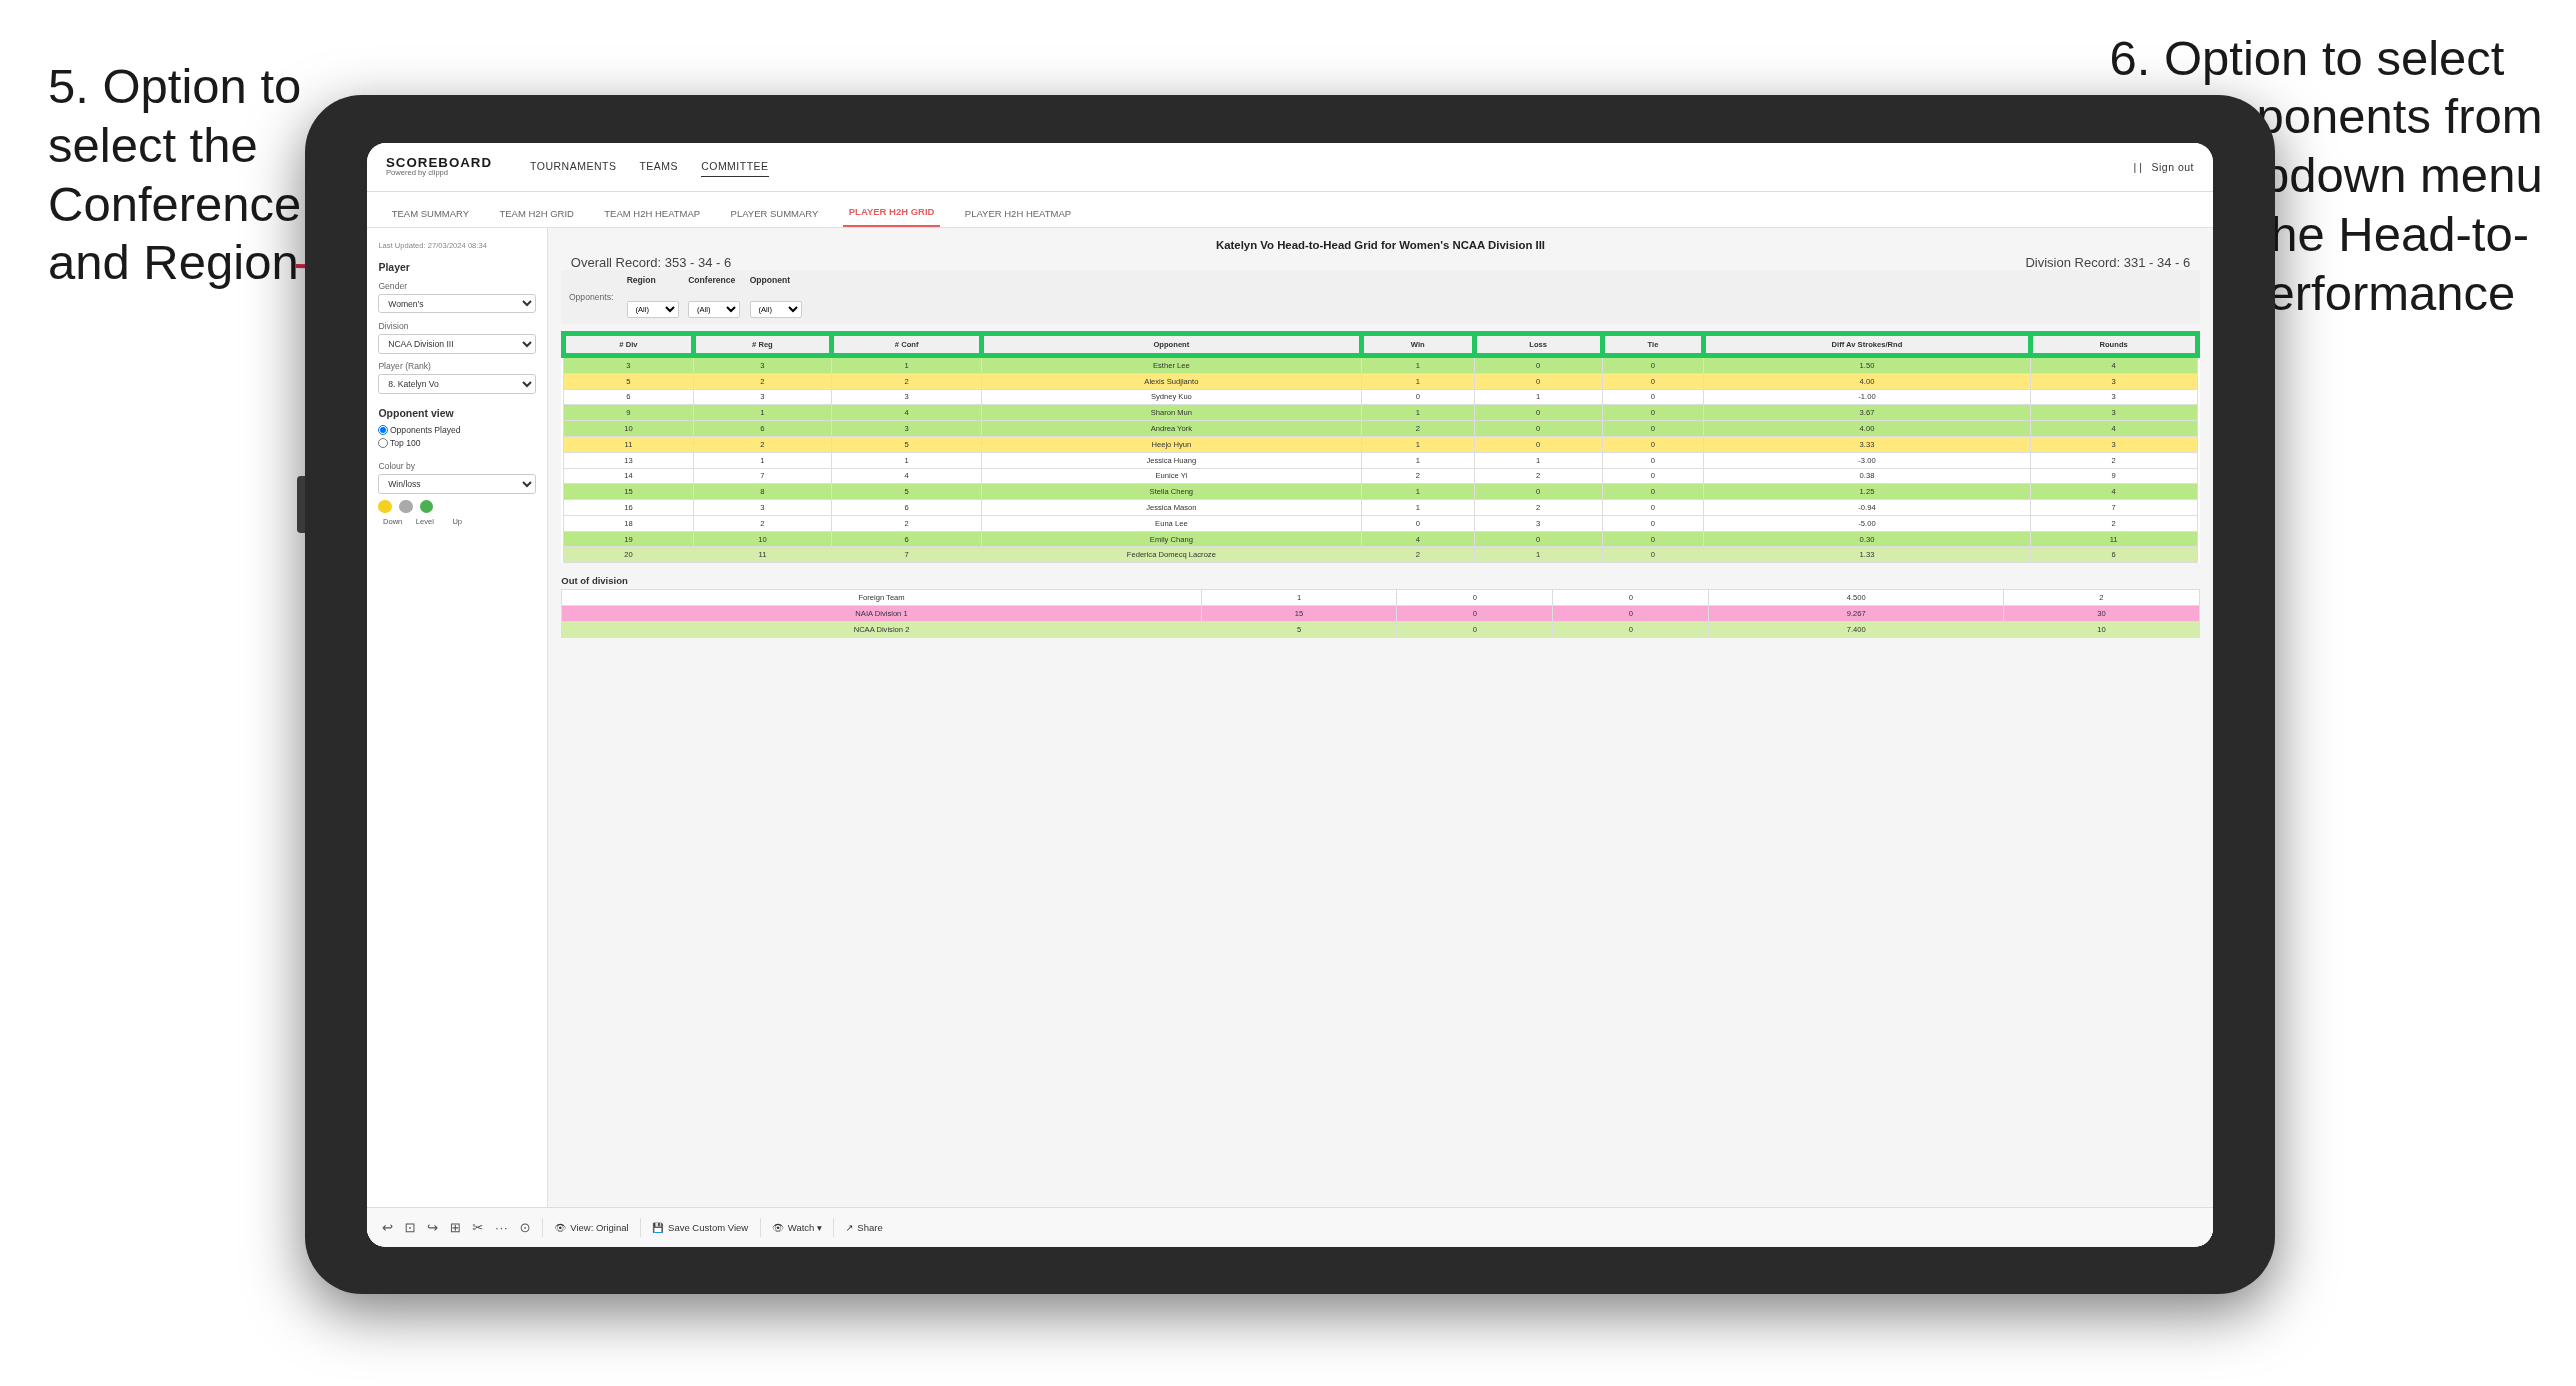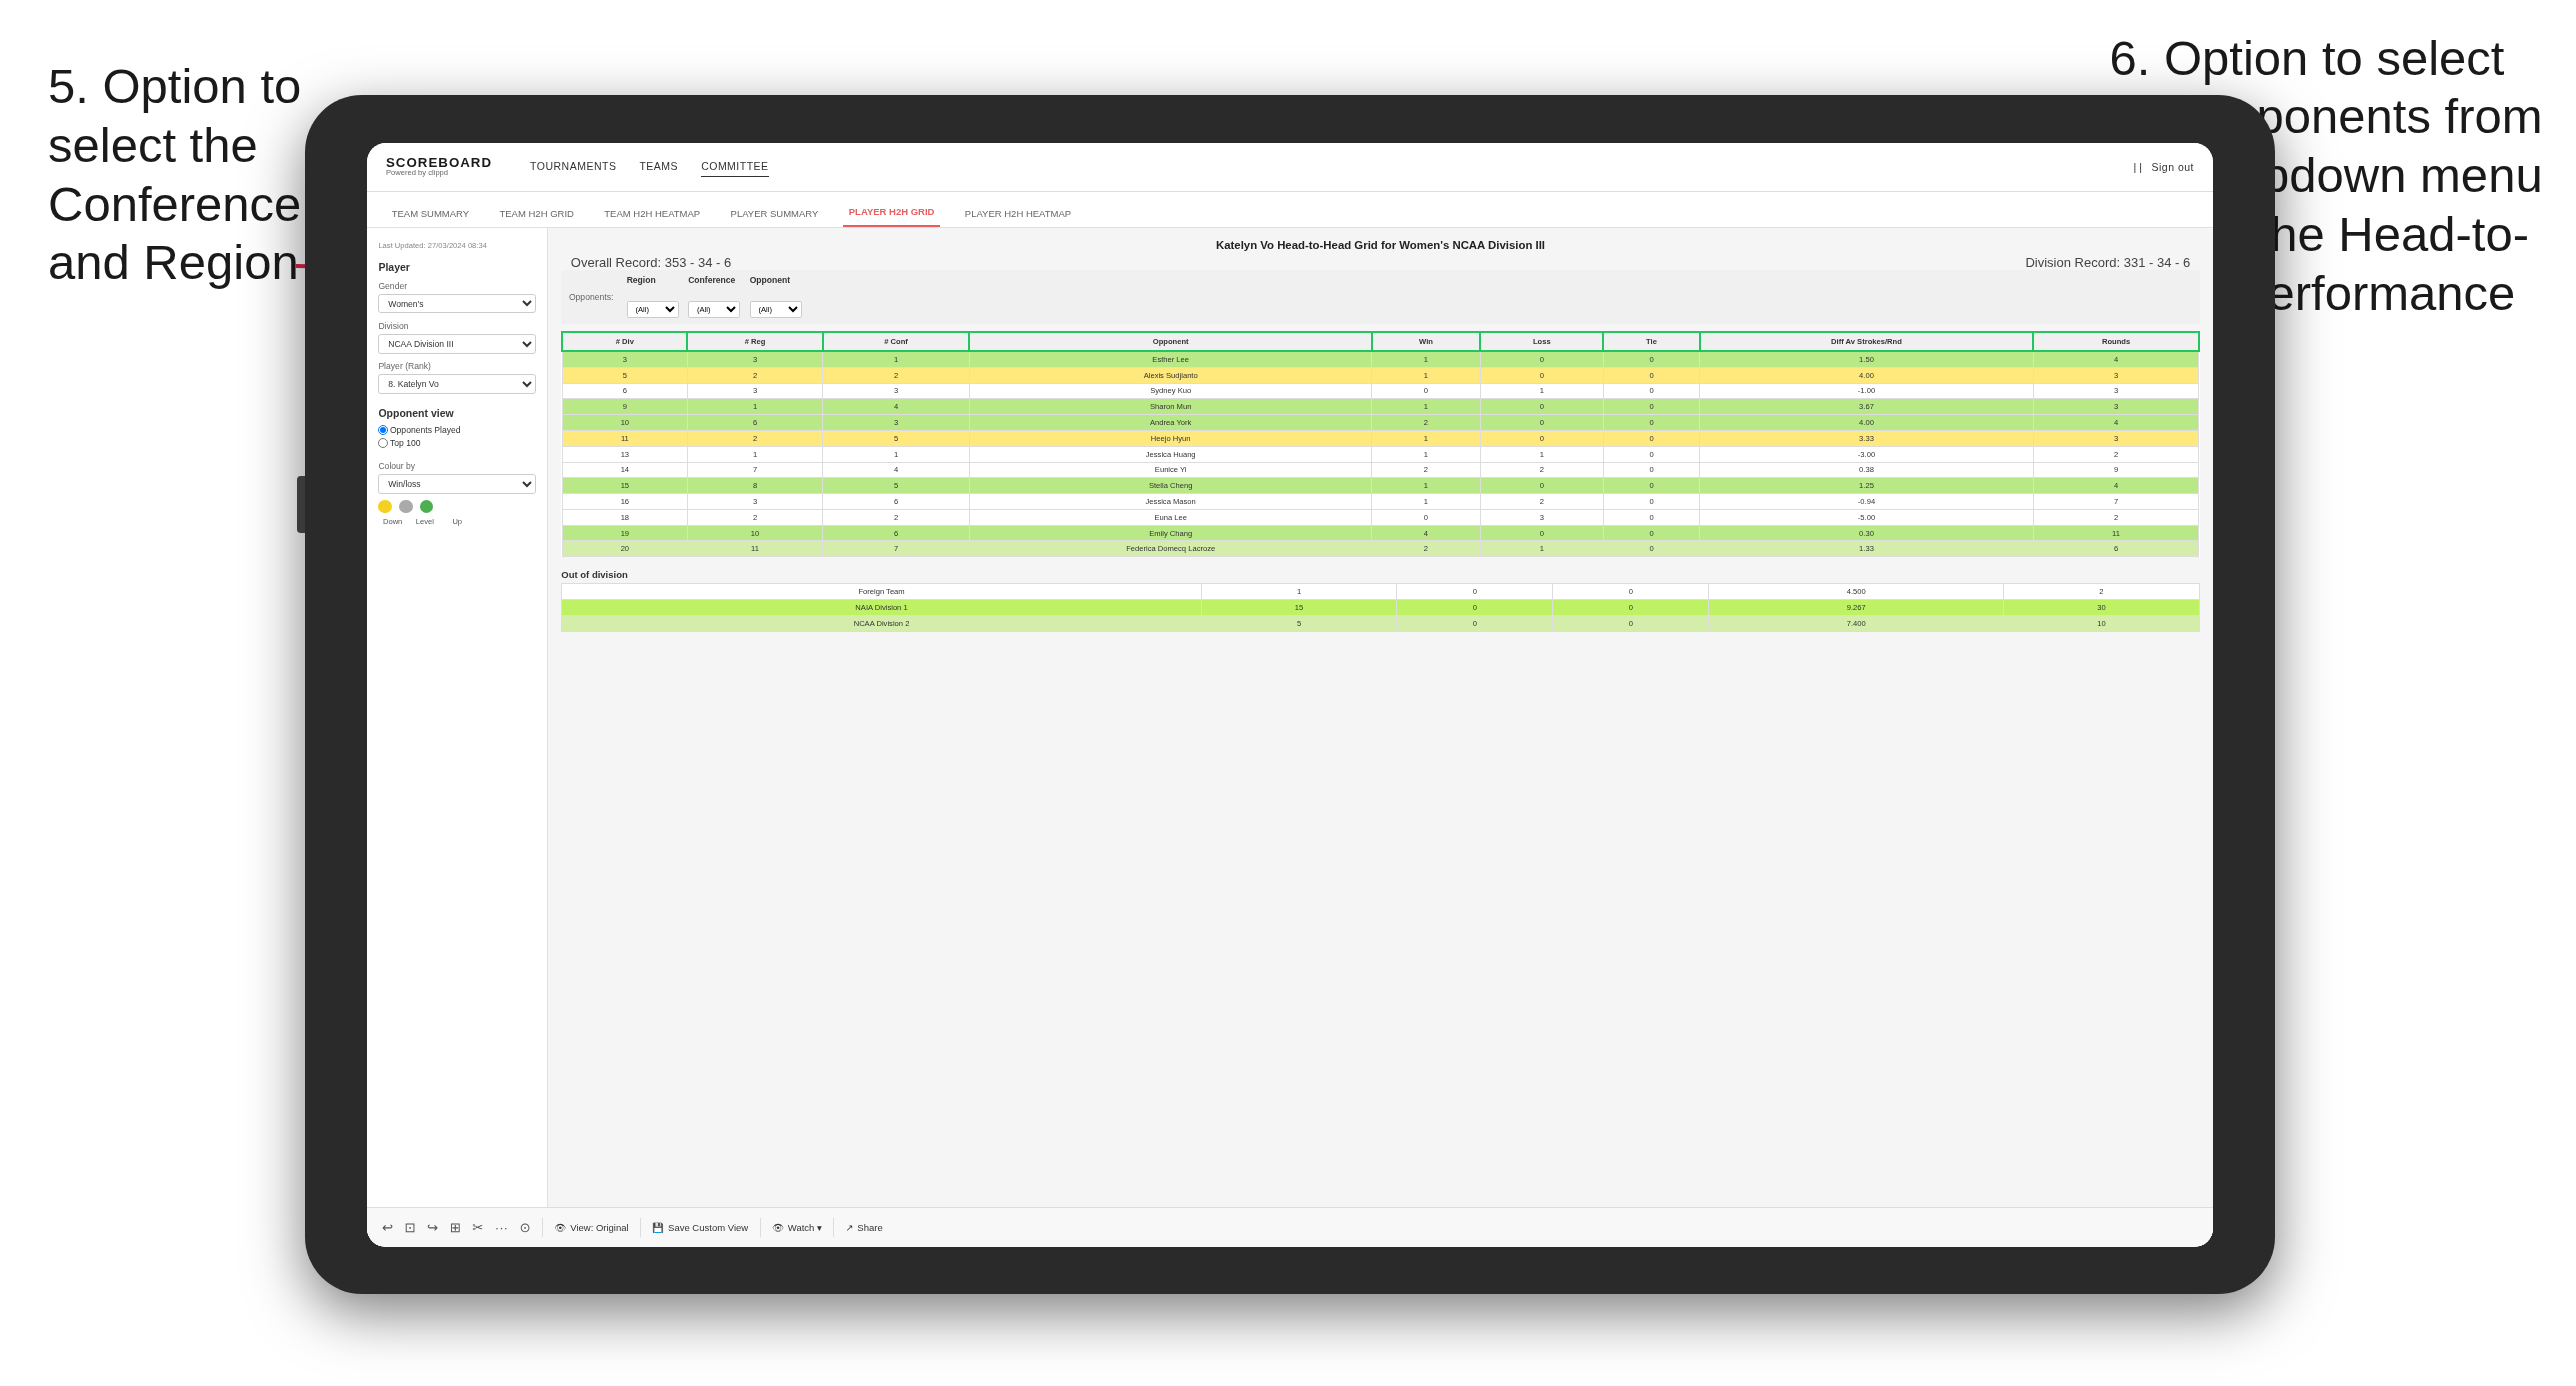--- a/index.html
+++ b/index.html
@@ -311,21 +311,21 @@
 
     .data-table thead tr {
       background: #f0f0f0;
     }
 
     .data-table th {
       padding: 3.8px 5.7px;
       text-align: center;
       font-weight: 600;
       color: #333;
-      border: 2px solid #22c55e;
+      border: 5px solid #22c55e;
       font-size: 7.6px;
     }
 
     .data-table td {
       padding: 2.9px 5.7px;
       text-align: center;
       border: 1px solid #ddd;
       font-size: 7.6px;
       color: #333;
     }
@@ -725,21 +725,21 @@
         <table class="data-table">
           <tbody id="ood-table-body">
           <tr style="background: rgb(255, 255, 255);">
                 <td class="td-left" colspan="3">Foreign Team</td>
                 <td>1</td>
                 <td>0</td>
                 <td>0</td>
                 <td>4.500</td>
                 <td>2</td>
               </tr>
-              <tr style="background: #bef264;">
+              <tr style="background: #f9a8d4;">
                 <td class="td-left" colspan="3">NAIA Division 1</td>
                 <td>15</td>
                 <td>0</td>
                 <td>0</td>
                 <td>9.267</td>
                 <td>30</td>
               </tr>
               <tr style="background: rgb(212, 237, 171);">
                 <td class="td-left" colspan="3">NCAA Division 2</td>
                 <td>5</td>

